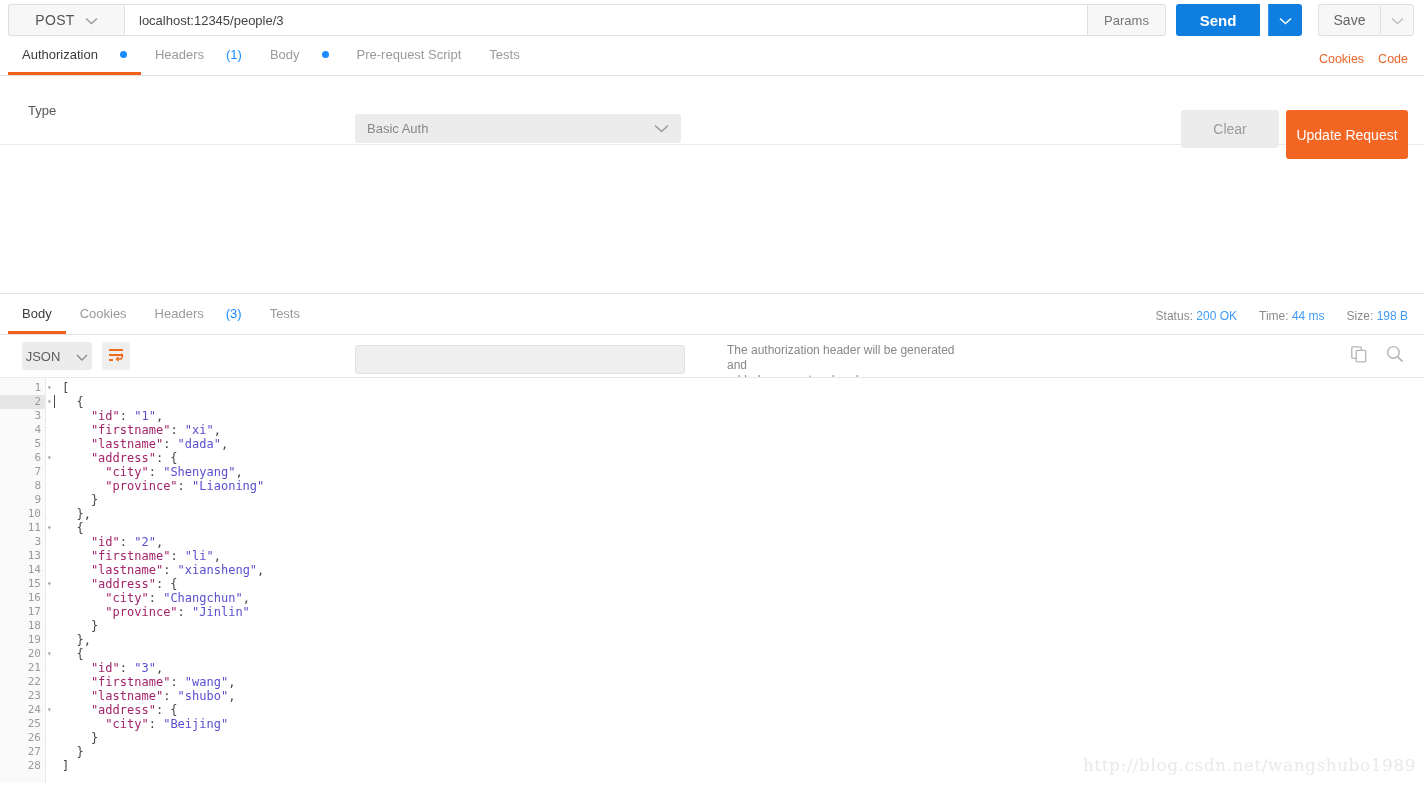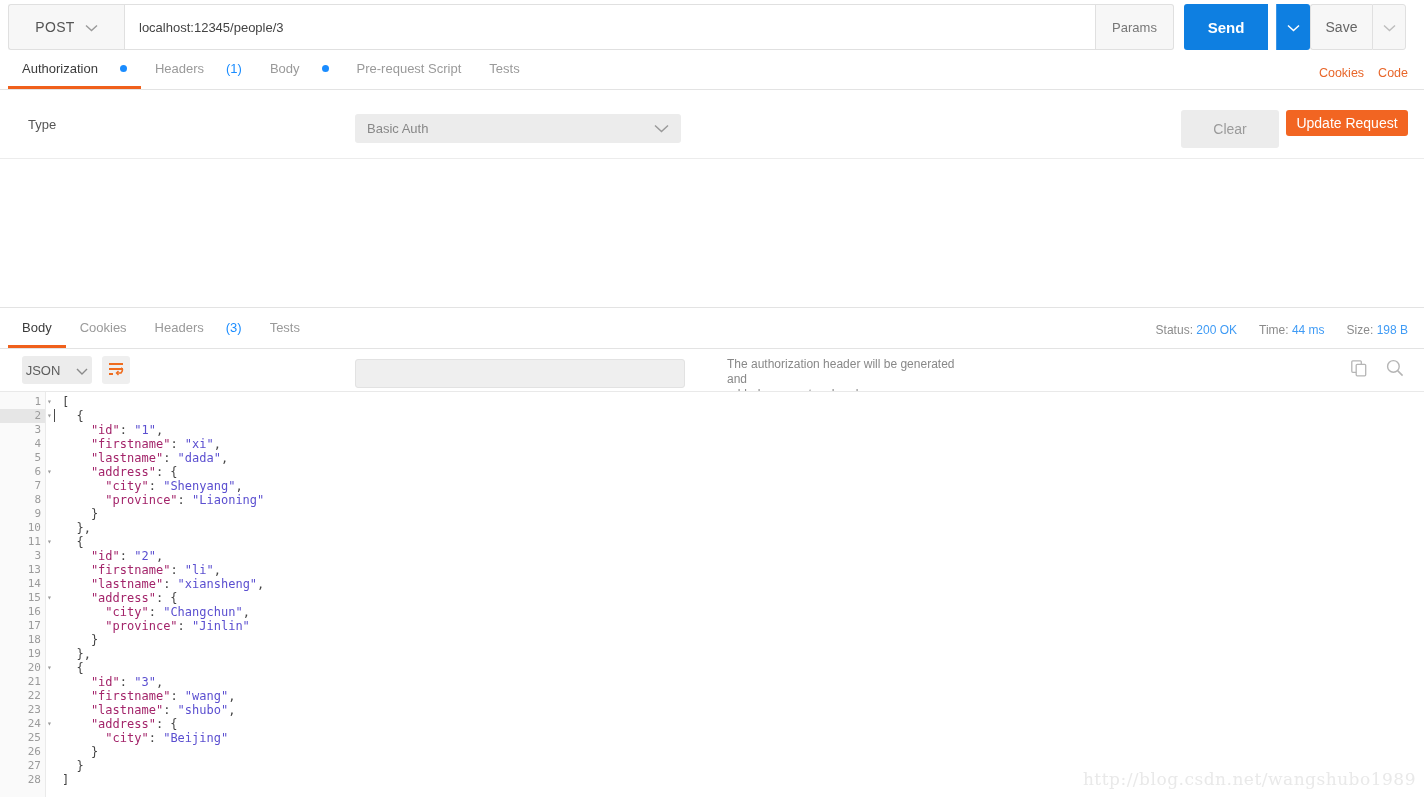--- a/index.html
+++ b/index.html
@@ -10,22 +10,22 @@
     font-size: 13px;
     color: #3b3b3b;
     background: #ffffff;
     overflow: hidden;
     position: relative;
   }
 
   
   .req-bar {
     display: flex; align-items: stretch;
-    height: 50px;
-    padding: 4px 16px 0 8px;
+    height: 36px;
+    padding: 4px 8px 0 8px;
     background: #fff;
   }
   .method-box {
     width: 116px;
     border: 1px solid #e0e0e0;
     border-right: none;
     border-radius: 3px 0 0 3px;
     background: #f7f7f7;
     display: flex; align-items: center; justify-content: center;
     gap: 10px;
@@ -60,21 +60,21 @@
     border-radius: 3px 0 0 3px;
     cursor:pointer;
   }
   .send-caret {
     background:#0e7fe1; width: 34px;
     display:flex;align-items:center;justify-content:center;
     border-left: 1px solid #3a96e8;
     border-radius: 0 3px 3px 0;
     cursor:pointer;
   }
-  .save-group { display:flex; margin-left: 0; margin-right: 2px; }
+  .save-group { display:flex; margin-left: 16px; margin-right: 2px; }
   .save-btn {
     background:#f7f7f7; border:1px solid #e0e0e0; border-right:none;
     border-radius: 3px 0 0 3px;
     width: 62px; display:flex;align-items:center;justify-content:center;
     color:#666; font-size:14px; cursor:pointer;
   }
   .save-caret {
     background:#f7f7f7; border:1px solid #e0e0e0;
     border-radius: 0 3px 3px 0;
     width: 34px; display:flex;align-items:center;justify-content:center;
@@ -122,21 +122,21 @@
     padding: 0 12px; color:#888; font-size:13px; cursor:pointer;
   }
   .btn-clear {
     position:absolute; right:145px; top:110px;
     width: 98px; height: 38px; border-radius:3px;
     background:#ececec; color:#9b9b9b; font-size:14px;
     display:flex;align-items:center;justify-content:center;cursor:pointer;text-align:right;
   }
   .btn-update {
     position:absolute; right:16px; top:110px;
-    width: 122px; height: 26px; border-radius:3px;
+    width: 122px; height: 49px; border-radius:3px;
     background:#f26522; color:#fff; font-size:14px;
     display:flex;align-items:center;justify-content:center;cursor:pointer;
   }
 
   
   .auth-body { position: relative; height: 149px; border-bottom:1px solid #e3e3e3; }
   .lbl-user { position:absolute; left:28px; top:207px; color:#555; }
   .lbl-pass { position:absolute; left:28px; top:247px; color:#555; }
   .fld-user {
     position:absolute; left:355px; top:200px; width:330px; height:29px;

